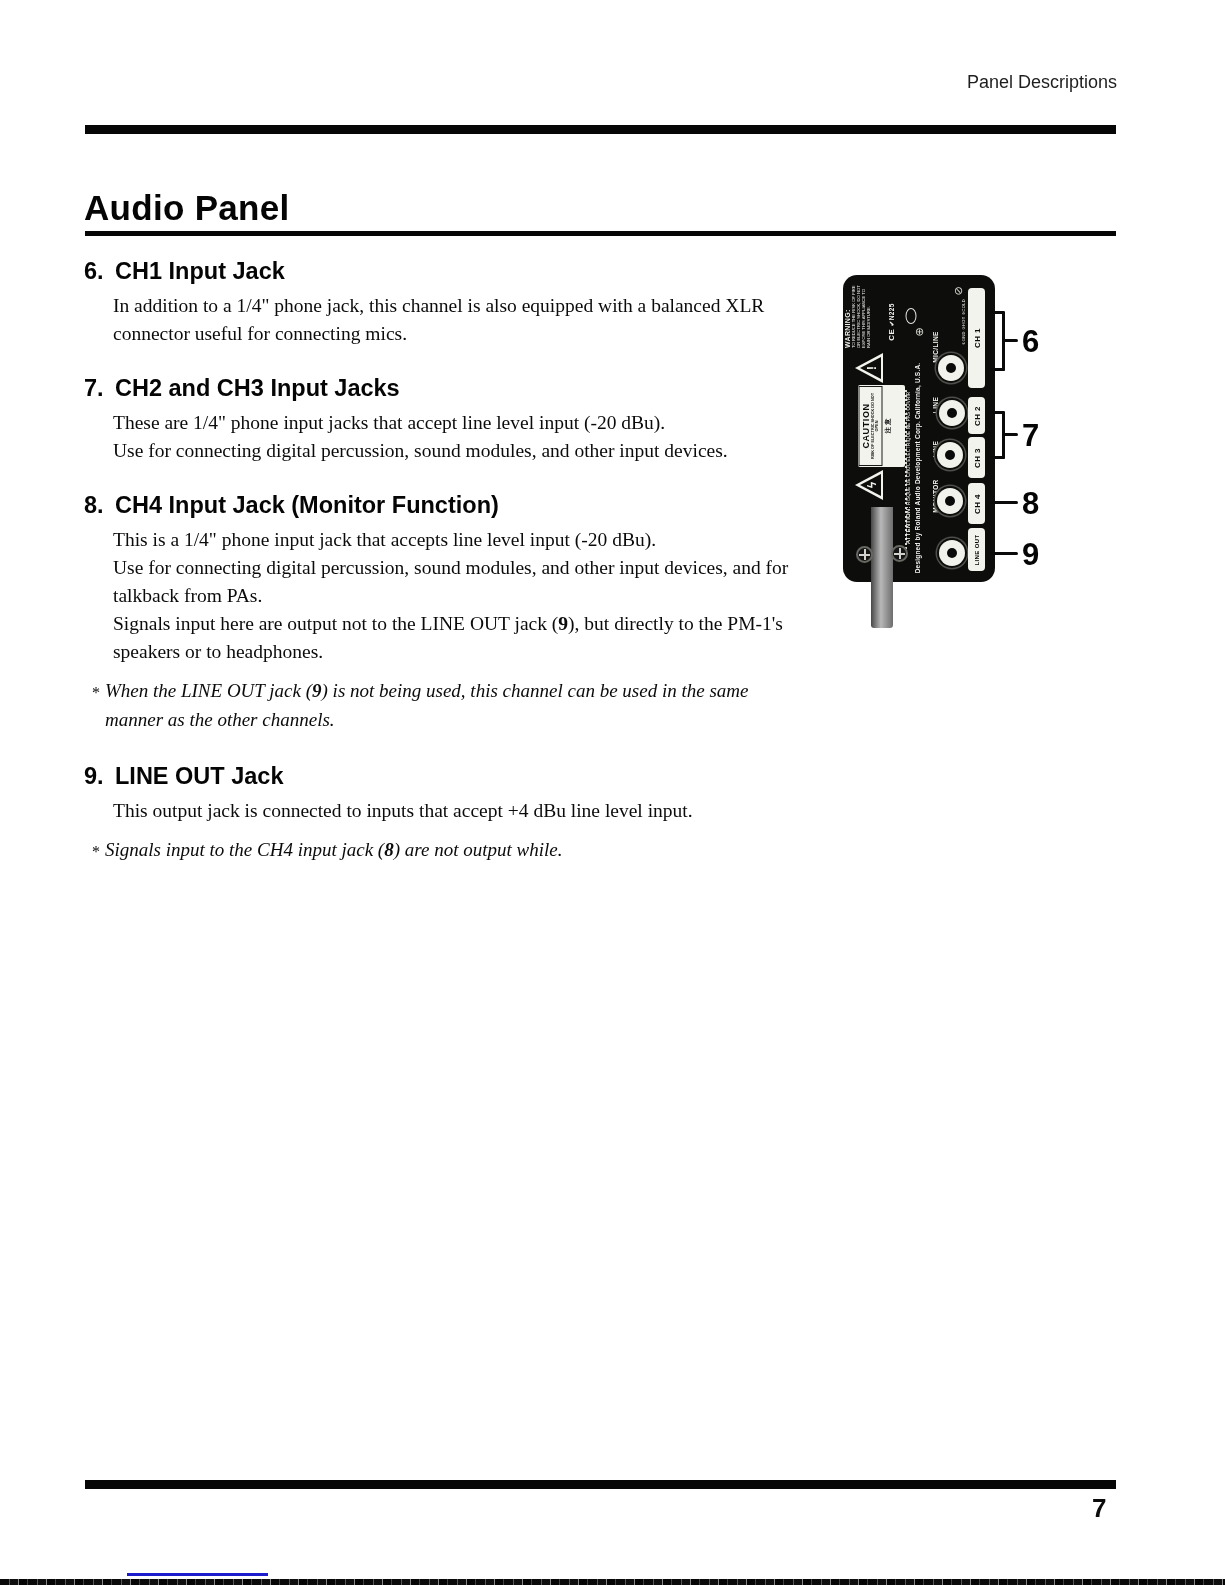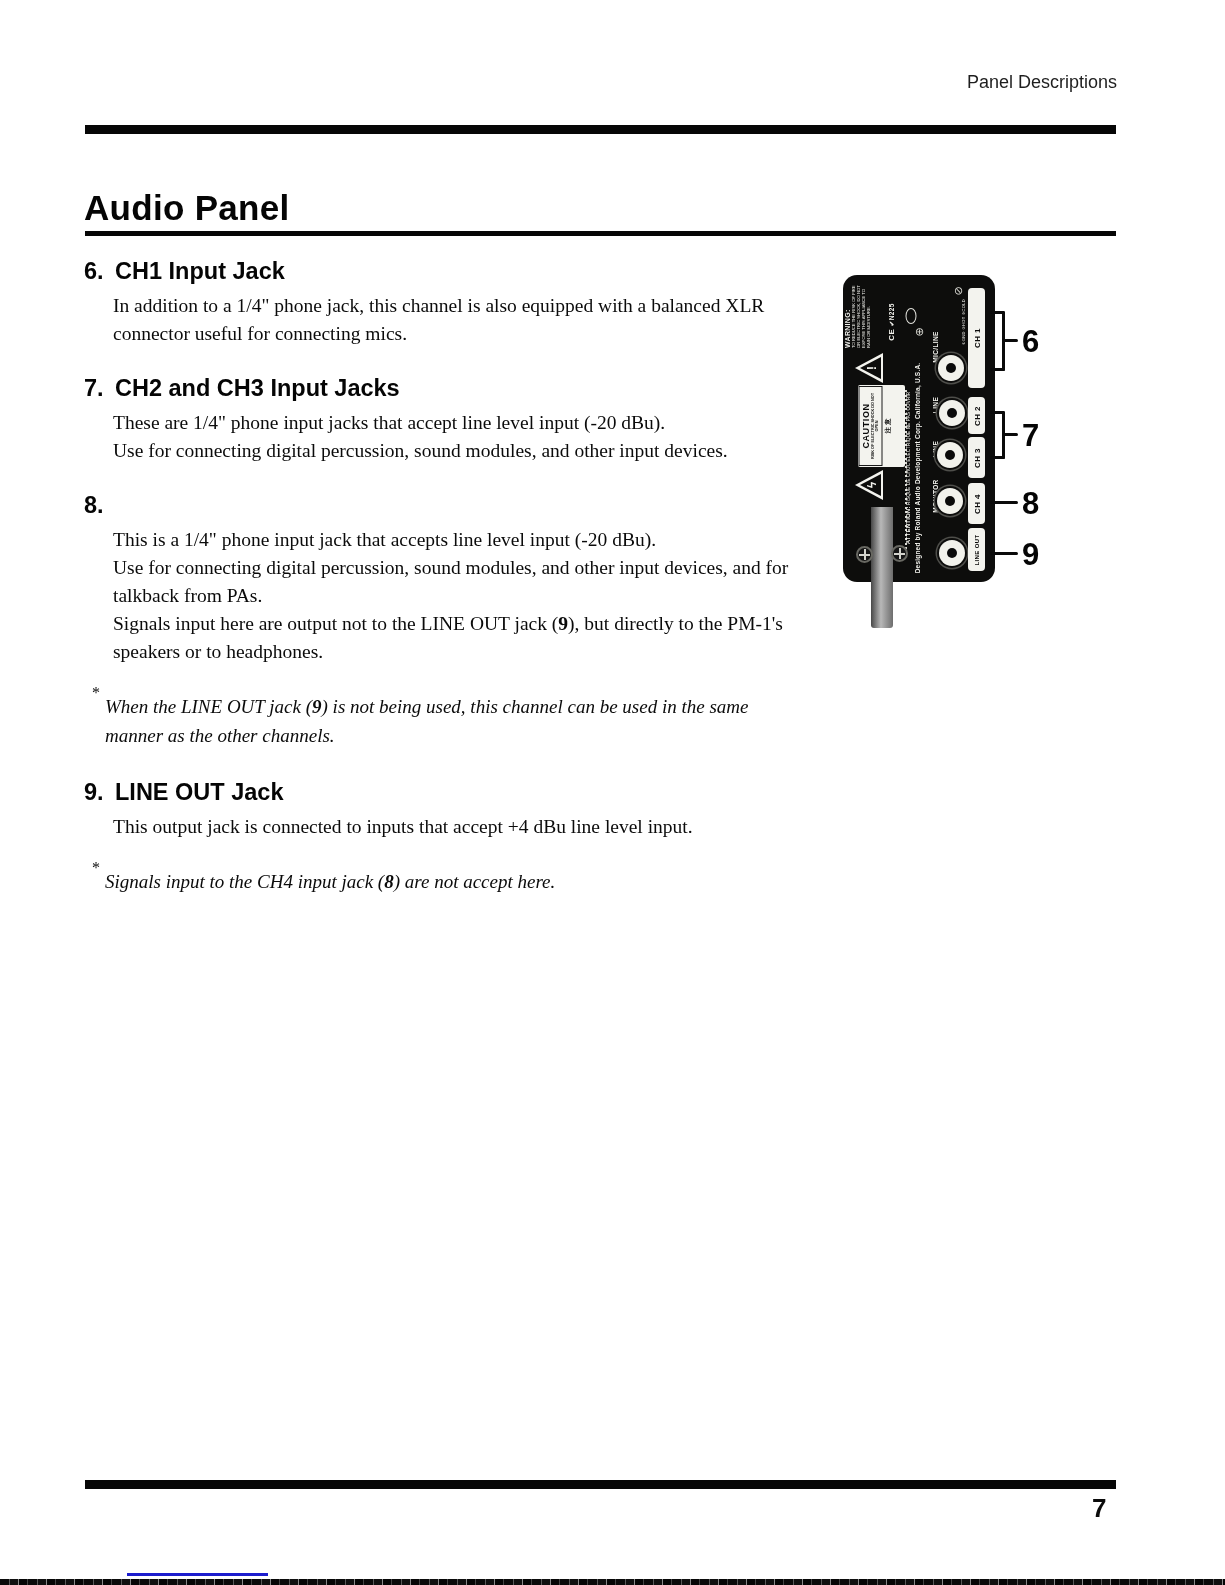--- a/index.html
+++ b/index.html
@@ -24,21 +24,21 @@
   
   .content{position:absolute;left:84px;top:258px;width:740px;}
   .sec h2{font-family:"Liberation Sans",sans-serif;font-weight:700;font-size:23.5px;
           line-height:26px;margin:0 0 8px 0;color:#050505;display:flex;}
   .sec h2 .num{min-width:31px;}
   .sec p{margin:0;font-size:19.5px;line-height:28px;padding-left:29px;width:700px;}
   .sec.s7,.sec.s8{margin-top:27px;}
   .sec.s9{margin-top:29px;}
   .note{margin:11px 0 0 0;display:flex;font-style:italic;font-size:19px;line-height:28.5px;}
   .note .star{font-style:normal;font-size:16px;width:21px;padding-left:8px;box-sizing:border-box;padding-top:2px;}
-  .note .ntext{width:660px;margin-top:16px;}
+  .note .ntext{width:660px;}
   .bnum{font-weight:700;}
 
   
   .panel{position:absolute;left:843px;top:275px;width:152px;height:307px;background:#0d0d0c;border-radius:14px;}
   .rot{position:absolute;transform:translate(-50%,-50%) rotate(-90deg);white-space:nowrap;
        color:#f3f3ee;font-family:"Liberation Sans",sans-serif;}
   .warn-block{width:66px;height:40px;white-space:normal;}
   .warn-title{font-weight:700;font-size:7px;letter-spacing:.3px;display:block;}
   .warn-body{font-size:4.2px;line-height:5px;display:block;}
   .ce-line{font-weight:700;font-size:8px;letter-spacing:.4px;}
@@ -106,39 +106,40 @@
         <span class="num">7.</span>
         <span>CH2 and CH3 Input Jacks</span>
       </h2>
       <p>These are 1/4" phone input jacks that accept line level input (-20 dBu).</p>
       <p>Use for connecting digital percussion, sound modules, and other input devices.</p>
     </div>
 
     <div class="sec s8">
       <h2>
         <span class="num">8.</span>
+        <span>CH4 Input Jack (Monitor Function)</span>
       </h2>
       <p>This is a 1/4" phone input jack that accepts line level input (-20 dBu).</p>
       <p>Use for connecting digital percussion, sound modules, and other input devices, and for talkback from PAs.</p>
       <p><span>Signals input here are output not to the LINE OUT jack (</span><span class="bnum">9</span><span>), but directly to the PM-1's speakers or to headphones.</span></p>
       <div class="note">
         <span class="star">*</span>
         <span class="ntext"><span>When the LINE OUT jack (</span><span class="bnum">9</span><span>) is not being used, this channel can be used in the same manner as the other channels.</span></span>
       </div>
     </div>
 
     <div class="sec s9">
       <h2>
         <span class="num">9.</span>
         <span>LINE OUT Jack</span>
       </h2>
       <p>This output jack is connected to inputs that accept +4 dBu line level input.</p>
       <div class="note">
         <span class="star">*</span>
-        <span class="ntext"><span>Signals input to the CH4 input jack (</span><span class="bnum">8</span><span>) are not accept here.</span></span>
+        <span class="ntext"><span>Signals input to the CH4 input jack (</span><span class="bnum">8</span><span>) are not output while.</span></span>
       </div>
     </div>
 
   </div>
 
   <div>
     <div class="panel"></div>
 
     <div class="rot warn-block" style="left:864px;top:315px;">
       <span class="warn-title">WARNING:</span>

